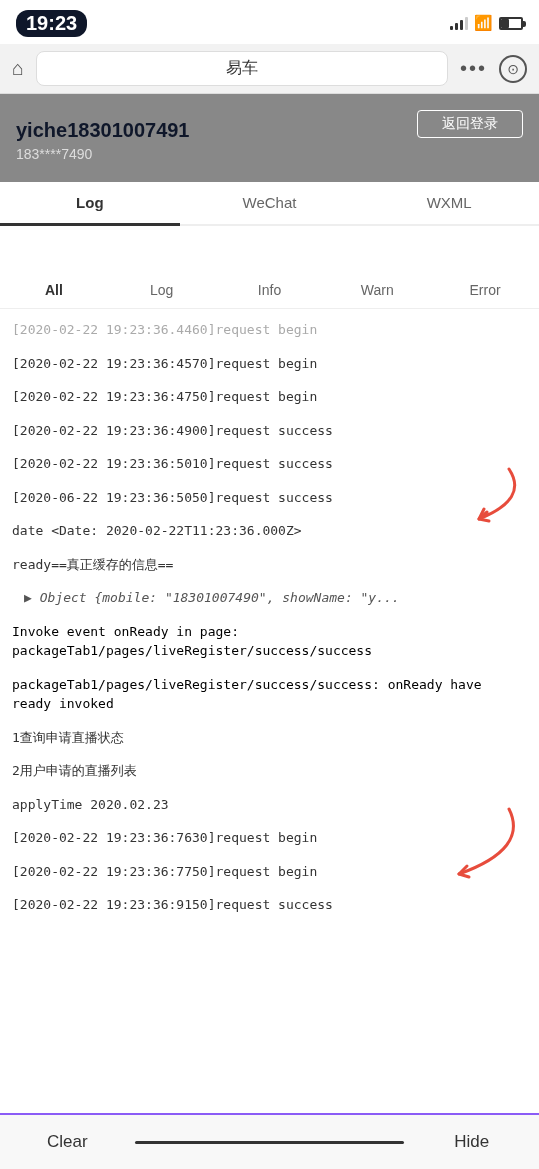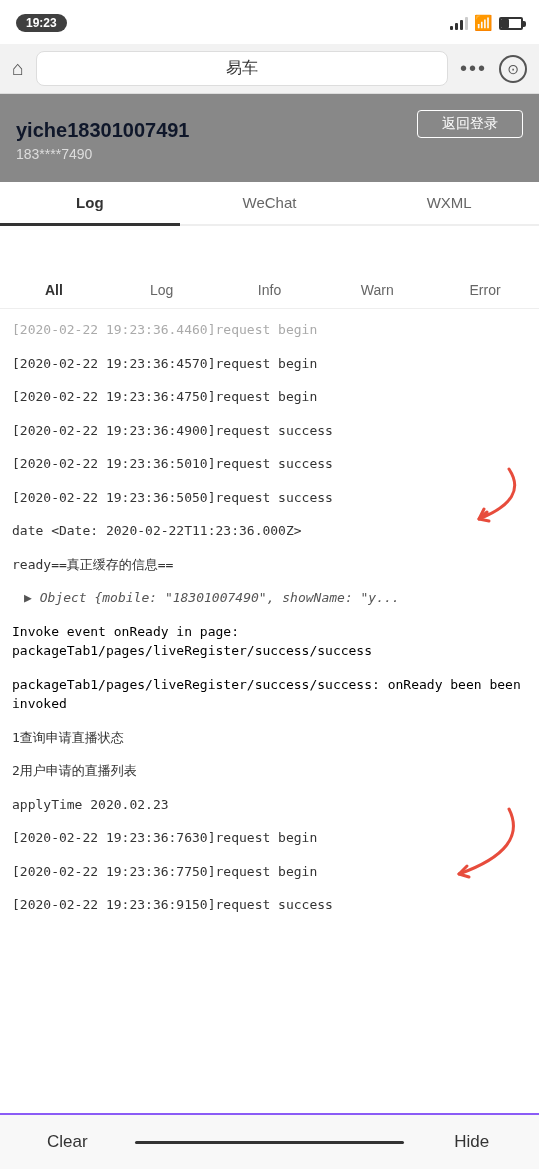--- a/index.html
+++ b/index.html
@@ -17,23 +17,23 @@
     
     .status-bar {
       background: #fff;
       display: flex;
       justify-content: space-between;
       align-items: center;
       padding: 6px 16px 4px 16px;
       height: 44px;
     }
     .status-time {
-      background: #404040;
+      background: #0f172a;
       color: #fff;
-      font-size: 12px;
+      font-size: 20px;
       font-weight: bold;
       border-radius: 12px;
       padding: 2px 10px;
     }
     .status-icons {
       display: flex;
       align-items: center;
       gap: 6px;
       font-size: 13px;
       color: #333;
@@ -304,26 +304,26 @@
 </div>
 
 <div class="log-wrapper">
   <div class="log-content" style="padding-bottom: 70px;">
 
   <div class="log-line faded">[2020-02-22 19:23:36.4460]request begin</div>
       <div class="log-line">[2020-02-22 19:23:36:4570]request begin</div>
       <div class="log-line">[2020-02-22 19:23:36:4750]request begin</div>
       <div class="log-line">[2020-02-22 19:23:36:4900]request success</div>
       <div class="log-line">[2020-02-22 19:23:36:5010]request success</div>
-      <div class="log-line">[2020-02-22 19:23:36:5050]request success</div>
+      <div class="log-line">[2020-06-22 19:23:36:5050]request success</div>
       <div class="log-line">date &lt;Date: 2020-02-22T11:23:36.000Z&gt;</div>
       <div class="log-line">ready==真正缓存的信息==</div>
       <div class="log-line indented">▶ Object {mobile: "18301007490", showName: "y...</div>
       <div class="log-line blue">Invoke event onReady in page: packageTab1/pages/liveRegister/success/success</div>
-      <div class="log-line blue">packageTab1/pages/liveRegister/success/success: onReady been been invoked</div>
+      <div class="log-line blue">packageTab1/pages/liveRegister/success/success: onReady have ready invoked</div>
       <div class="log-line">1查询申请直播状态</div>
       <div class="log-line">2用户申请的直播列表</div>
       <div class="log-line">applyTime 2020.02.23</div>
       <div class="log-line">[2020-02-22 19:23:36:7630]request begin</div>
       <div class="log-line">[2020-02-22 19:23:36:7750]request begin</div>
       <div class="log-line">[2020-02-22 19:23:36:9150]request success</div>
     </div>
 
   <svg class="red-arrow-1" style="position:absolute; top:150px; right:10px; width:160px; height:80px; pointer-events:none;" viewBox="0 0 160 80">
     <path d="M 140 10 Q 160 40 110 60 L 115 50 M 110 60 L 120 55" stroke="#e74c3c" stroke-width="3" fill="none" stroke-linecap="round" stroke-linejoin="round"></path>

